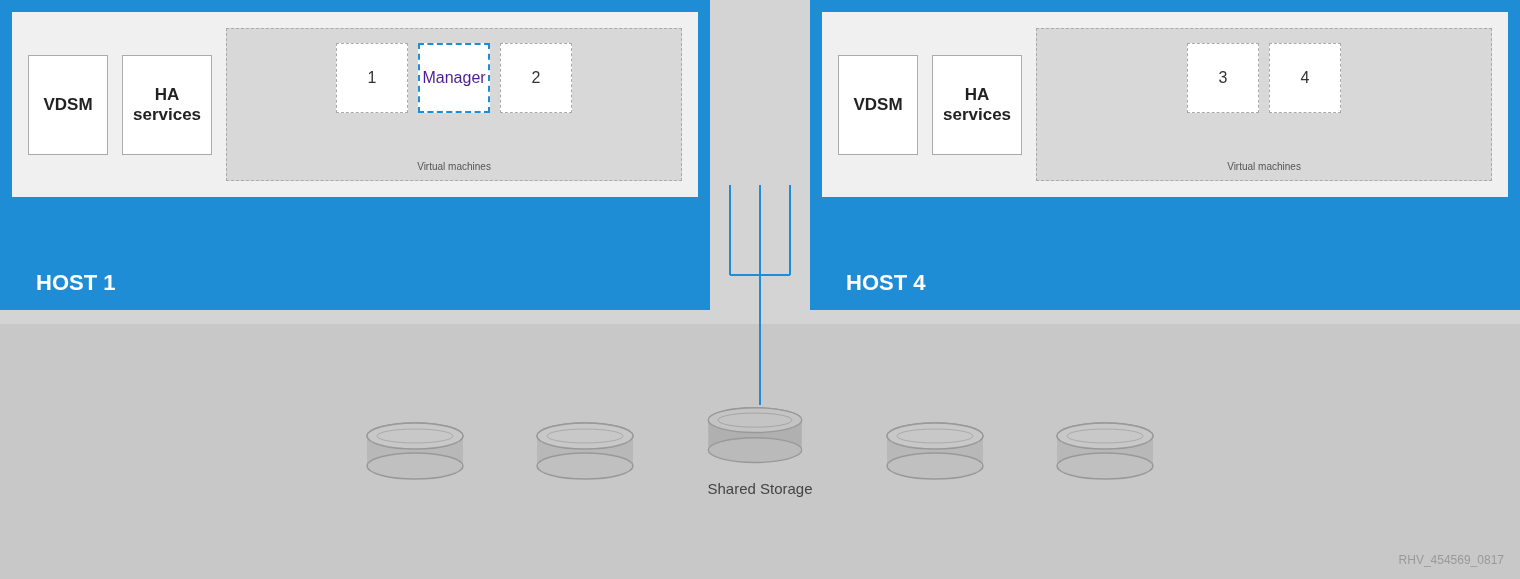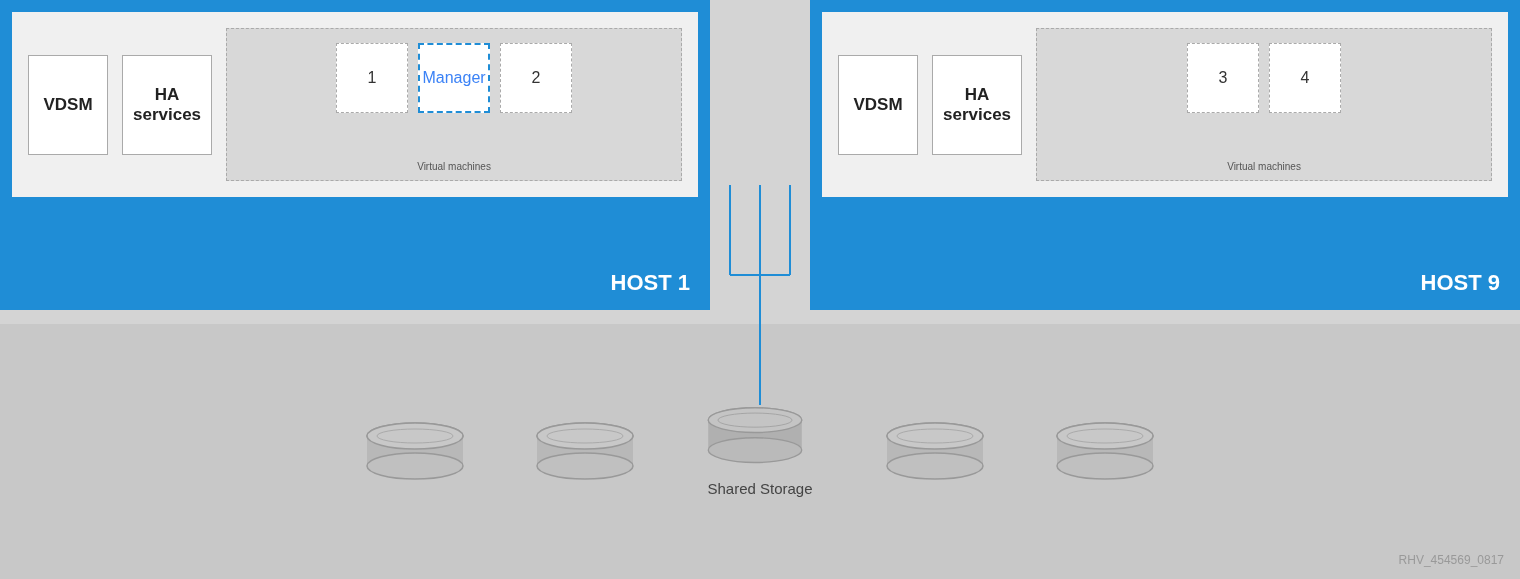--- a/index.html
+++ b/index.html
@@ -86,40 +86,39 @@
       justify-content: center;
       font-size: 16px;
       font-weight: 500;
       color: #333;
       width: 72px;
       height: 70px;
     }
 
     .vm-box.manager {
       border: 2px dashed #1f8dd6;
-      color: #3b82f6;
+      color: #4c1d95;
     }
 
     .vms-label {
       font-size: 10px;
       color: #555;
       position: absolute;
       bottom: 8px;
       left: 50%;
       transform: translateX(-50%);
       white-space: nowrap;
     }
 
     .host-label {
       color: white;
       font-size: 22px;
       font-weight: 700;
-      padding: 14px 20px;
+      padding: 14px 36px;
       margin-top: auto;
-      text-align: right;
     }
 
     
     .storage-area {
       position: absolute;
       bottom: 0;
       left: 0;
       right: 0;
       height: 255px;
       background: #c8c8c8;
@@ -221,21 +220,21 @@
           <div class="vm-box">
             <span>3</span>
           </div>
           <div class="vm-box">
             <span>4</span>
           </div>
         </div>
         <span class="vms-label">Virtual machines</span>
       </div>
     </div>
-    <div class="host-label">HOST 9</div>
+    <div class="host-label">HOST 4</div>
   </div>
 
   <div style="position:absolute;top:0;left:710px;width:100px;height:310px;background:#d4d4d4;"></div>
 
   <svg style="position:absolute;top:185px;left:700px;width:120px;height:220px;z-index:10;">
 
     <line x1="30" y1="0" x2="30" y2="90" stroke="#1f8dd6" stroke-width="2"></line>
     <line x1="30" y1="90" x2="60" y2="90" stroke="#1f8dd6" stroke-width="2"></line>
     <line x1="60" y1="0" x2="60" y2="220" stroke="#1f8dd6" stroke-width="2"></line>
     <line x1="90" y1="0" x2="90" y2="90" stroke="#1f8dd6" stroke-width="2"></line>

